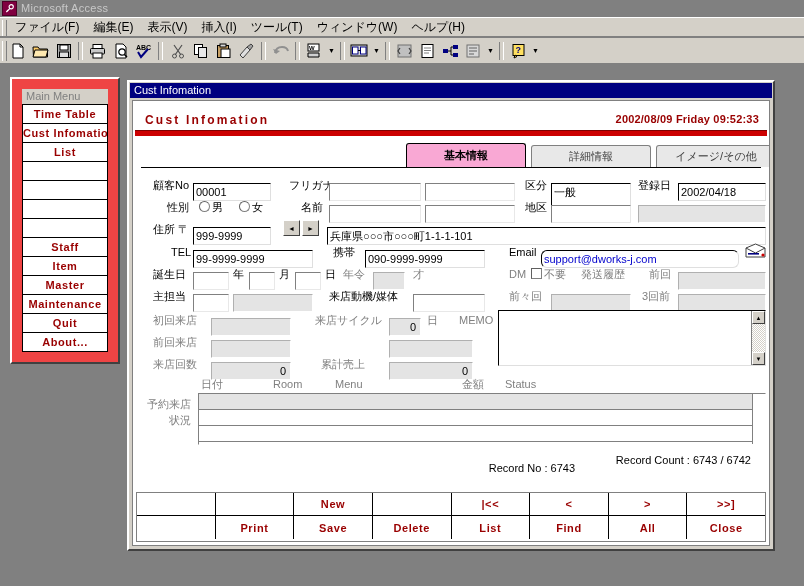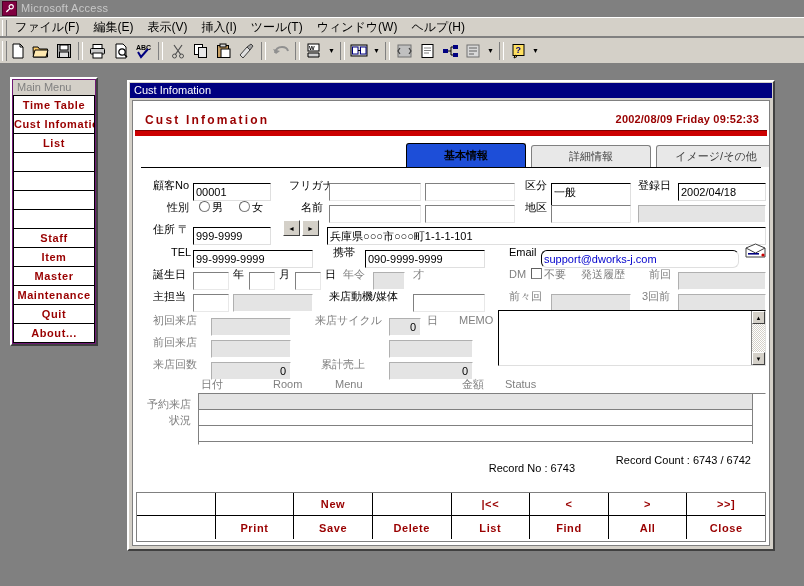--- a/index.html
+++ b/index.html
@@ -62,25 +62,25 @@
     font-size:7px;color:#000;cursor:default;
   }
 
   
   .workspace{
     position:absolute;left:0;top:65px;width:804px;height:521px;background:#808080;
   }
 
   
   .mainmenu{
-    position:absolute;left:10px;top:12px;width:88px;
-    background:#701a75;
+    position:absolute;left:10px;top:12px;width:110px;
+    background:#ef4444;
     border-top:2px solid #fff;border-left:2px solid #fff;
     border-right:2px solid #404040;border-bottom:2px solid #404040;
-    padding:1px;box-sizing:border-box;
+    padding:10px;box-sizing:border-box;
   }
   .mm-title{
     height:15px;line-height:15px;padding-left:4px;font-size:11px;color:#808080;
     background:#d4d0c8;
   }
   .mm-btn{
     height:18px;line-height:18px;text-align:center;
     background:#ffffff;
     border:1px solid #000000;
     border-bottom:none;
@@ -129,21 +129,21 @@
   .tab{
     position:absolute;top:0;height:22px;
     background:#e8e8e8;
     border:1px solid #808080;
     border-bottom:none;
     border-radius:3px 3px 0 0;
     display:flex;align-items:center;justify-content:center;
     font-size:11px;color:#404040;cursor:default;box-sizing:border-box;
   }
   .tab.active{
-    background:#1d4ed8;color:#000;font-weight:bold;height:24px;top:-2px;
+    background:#f9a8d4;color:#000;font-weight:bold;height:24px;top:-2px;
     border-color:#000;z-index:3;
   }
   .tab1{left:265px;width:120px;}
   .tab2{left:390px;width:120px;}
   .tab3{left:515px;width:120px;}
   .tabpage{
     position:absolute;left:8px;top:66px;right:8px;bottom:58px;
     background:#ffffff;border-top:1px solid #000;
   }
 

